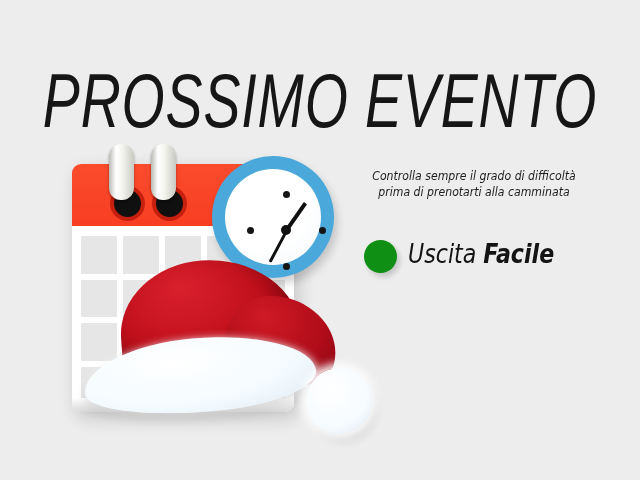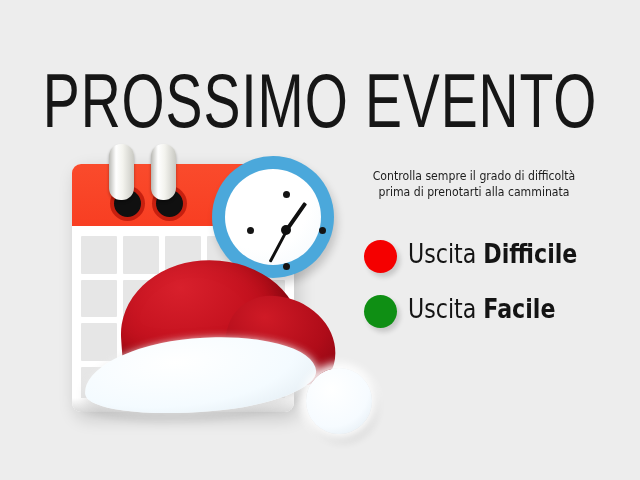--- a/index.html
+++ b/index.html
@@ -12,20 +12,21 @@
     overflow: hidden;
     background: #ededed;
     font-family: "DejaVu Sans", sans-serif;
   }
 
   #poster {
     position: relative;
     width: 640px;
     height: 480px;
     background: #ededed;
+    font-style: italic;
   }
 
   
   #title {
     position: absolute;
     left: 0;
     top: 64px;
     width: 640px;
     text-align: center;
     font-family: "Liberation Sans", sans-serif;
@@ -373,26 +374,20 @@
     </div>
   </div>
 
   <div id="subtitle">
     <span>Controlla sempre il grado di difficoltà</span>
     <span>prima di prenotarti alla camminata</span>
   </div>
 
   <div id="legend">
 
-    <div class="legend-row">
-      <div class="legend-dot" style="background: rgb(245, 0, 0);"></div>
-      <div class="legend-label">
-        <span>Uscita </span><b>Difficile</b>
-      </div>
-    </div>
 
 
     <div class="legend-row">
       <div class="legend-dot" style="background: rgb(15, 143, 20);"></div>
       <div class="legend-label">
         <span>Uscita </span><b>Facile</b>
       </div>
     </div>
 
   </div>

